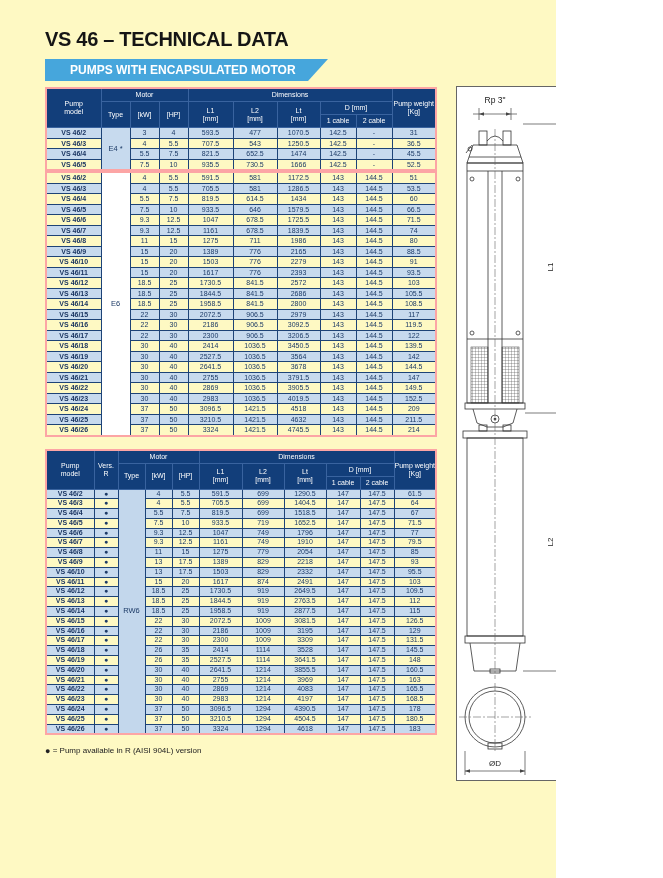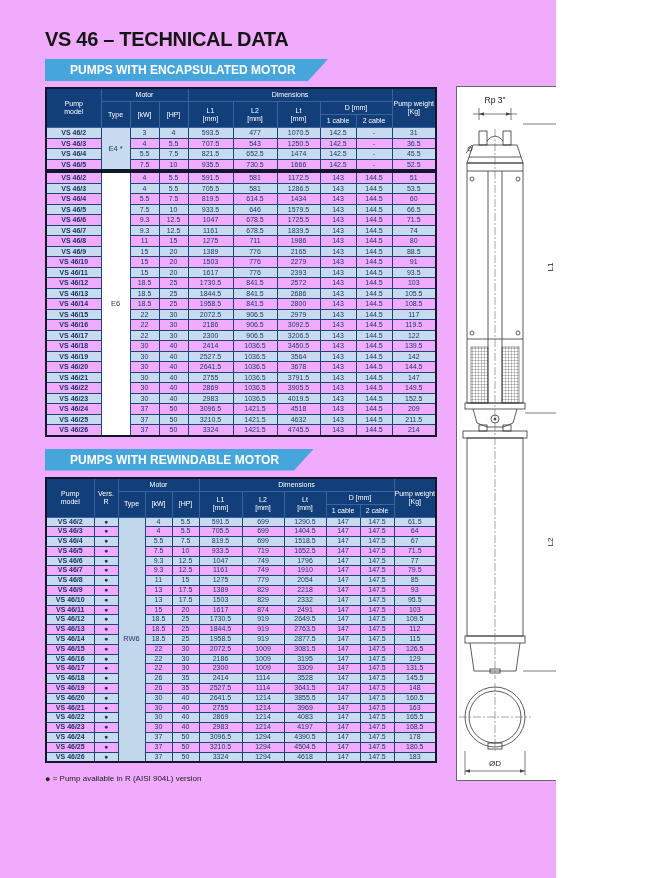--- a/index.html
+++ b/index.html
@@ -1,24 +1,24 @@
 <!DOCTYPE html>
 <html><head>
 <meta charset="utf-8">
 <style>
   html,body{margin:0;padding:0;}
   body{width:663px;height:878px;background:#fff;font-family:"Liberation Sans",sans-serif;}
-  .sheet{position:relative;width:556px;height:878px;background:#f0abfc;overflow:hidden;text-decoration:underline;}
+  .sheet{position:relative;width:556px;height:878px;background:#fef9c3;overflow:hidden;text-decoration:underline;}
   .leftcol{position:absolute;left:45px;top:28px;width:390px;}
   .title{font-size:20px;font-weight:bold;color:#151515;letter-spacing:-.3px;margin:0 0 8px 0;}
   .banner{background:#46a6dc;color:#fff;font-weight:bold;font-size:12px;line-height:22px;height:22px;
           padding-left:25px;width:258px;clip-path:polygon(0 0,100% 0,calc(100% - 20px) 100%,0 100%);
           margin-bottom:6px;}
   .banner.b2{width:244px;}
-  table{border-collapse:collapse;table-layout:fixed;width:390px;border:2px solid #0f172a;}
+  table{border-collapse:collapse;table-layout:fixed;width:390px;border:2px solid #fca5a5;}
   th{background:#123e7a;color:#fff;font-weight:normal;font-size:7px;line-height:8px;padding:2px 0;
      border:1px solid #39639f;text-align:center;vertical-align:middle;}
   th .b{display:block;}
   td{border:1px solid #1d4377;font-size:7px;line-height:9.5px;height:9.5px;padding:0;text-align:center;
      vertical-align:middle;color:#1c3a66;overflow:hidden;white-space:nowrap;}
   .t2 td{line-height:8.8px;height:8.8px;}
   tr.stripe td{background:#c7daee;}
   td.model{font-weight:bold;color:#16315e;}
   td.typecell{background:#fff;font-size:7.5px;}
   .t2 td.typecell{background:#c3d7ec;}
@@ -426,21 +426,20 @@
             <td>4745.5</td>
             <td>143</td>
             <td>144.5</td>
             <td>214</td>
           </tr>
         </tbody>
     </table>
 
     <div class="gap"></div>
 
-    <div class="banner b2">PUMPS WITH REWINDABLE MOTOR</div>
 
     <table class="t2">
       <colgroup>
         <col style="width:48px">
           <col style="width:24px">
           <col style="width:27px">
           <col style="width:27px">
           <col style="width:27px">
         <col style="width:43px">
           <col style="width:42px">

